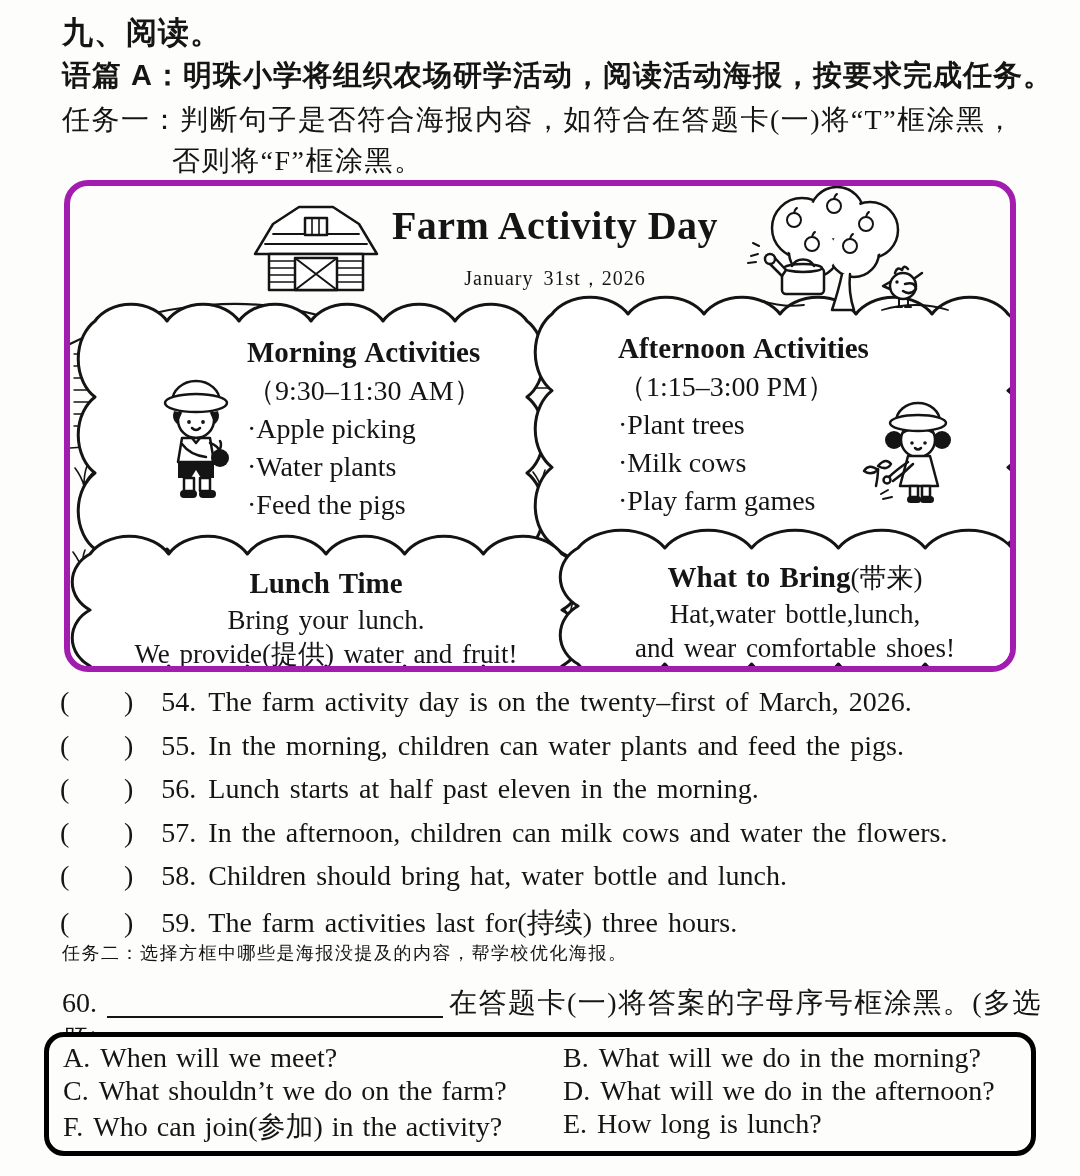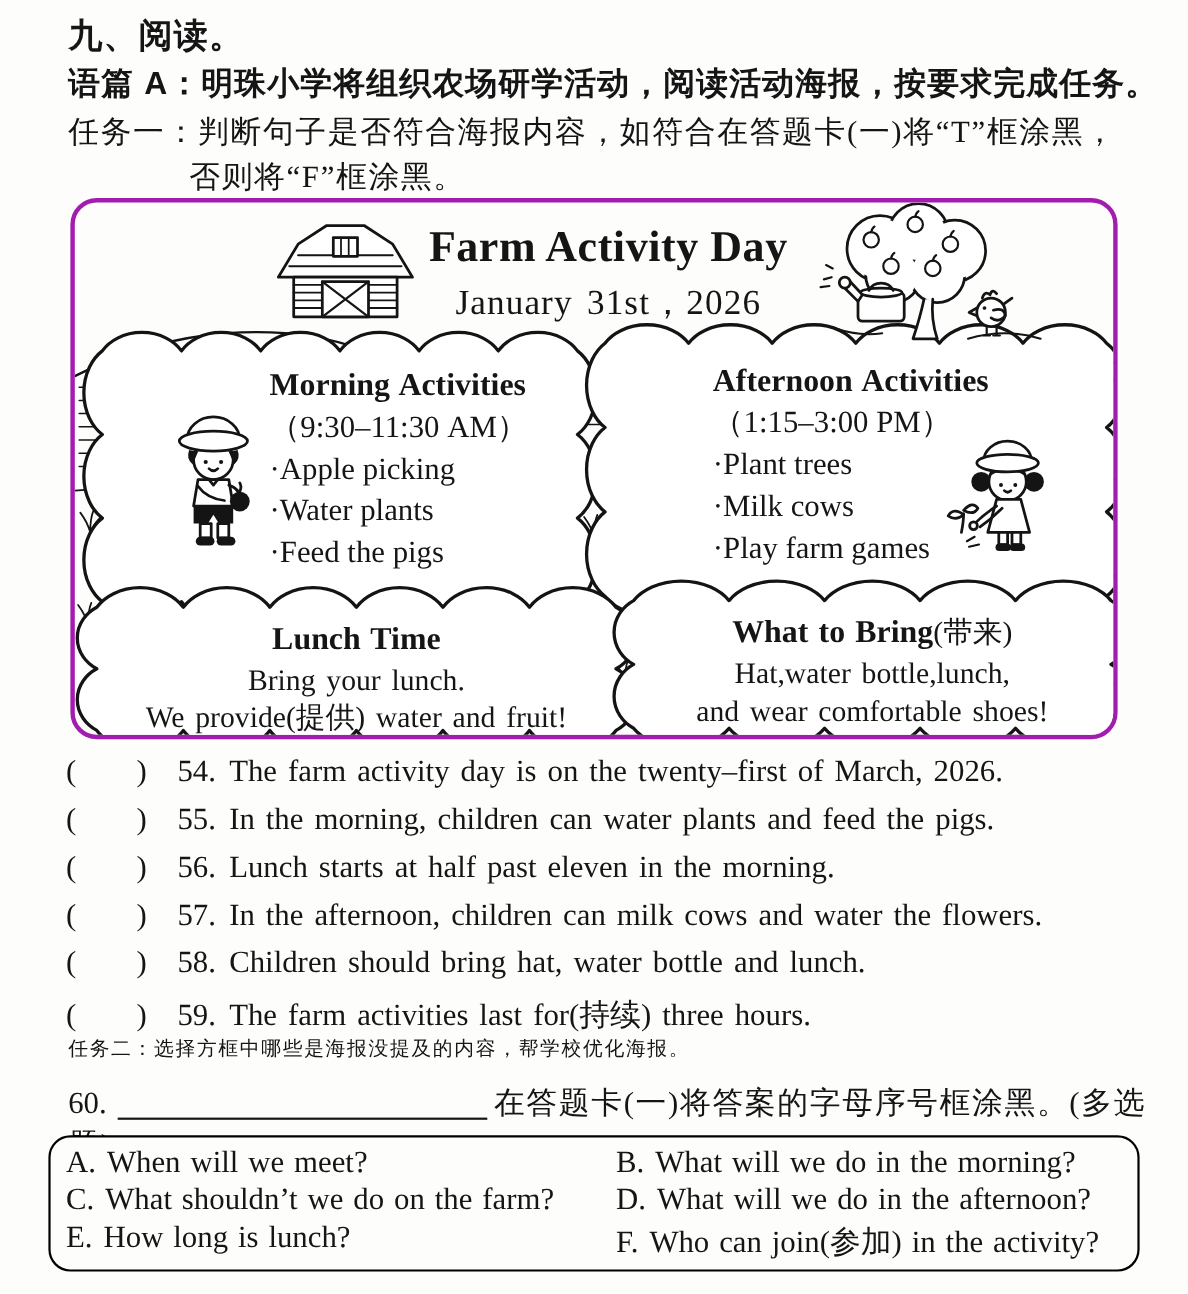--- a/index.html
+++ b/index.html
@@ -13,49 +13,49 @@
   .cn-bold { font-weight:700; font-family:"Liberation Sans","DejaVu Sans",sans-serif; letter-spacing:1px; }
   .cn { letter-spacing:1.5px; }
 
   .section-title { left:62px; top:12px; font-size:31px; }
   .passage-line  { left:62px; top:56px; font-size:29px; }
   .task-line1    { left:62px; top:101px; font-size:28px; }
   .task-line2    { left:172px; top:142px; font-size:28px; }
 
   
   .poster { left:64px; top:180px; width:952px; height:492px;
-            border:4px solid #a21caf; border-radius:24px; background:#fdfdfc; overflow:hidden; }
+            border:6px solid #a21caf; border-radius:24px; background:#fdfdfc; overflow:hidden; }
   .poster svg { position:absolute; left:0; top:0; }
   .poster-title-wrap { left:320px; top:16px; width:330px; text-align:center; z-index:2; }
   .poster-title { font-size:40px; font-weight:700; letter-spacing:0.5px; }
-  .poster-date  { font-size:32px; margin-top:6px; letter-spacing:1px; word-spacing:4px; }
+  .poster-date  { font-size:20px; margin-top:16px; letter-spacing:1px; word-spacing:4px; }
 
   .cloud-block { z-index:2; font-size:28px; line-height:38px; }
   .cloud-title { font-size:29px; font-weight:700; line-height:40px; word-spacing:2px; }
   .morning-block   { left:177px; top:146px; }
-  .afternoon-block { left:580px; top:142px; }
+  .afternoon-block { left:548px; top:142px; }
   .center-block { text-align:center; }
   .lunch-block { left:25px;  top:377px; width:462px; font-size:27px; line-height:34px; }
   .bring-block { left:505px; top:371px; width:440px; font-size:27px; line-height:34px; }
   .cloud-line { word-spacing:3px; }
 
   
   .q-row { left:60px; font-size:28px; white-space:nowrap; }
   .q-paren-open  { display:inline-block; width:64px; }
   .q-num  { margin-right:12px; margin-left:28px; }
   .q-text { word-spacing:3px; }
 
   .task2-line { left:62px; top:941px; font-size:18px; }
   .q60-row { left:62px; top:984px; font-size:28px; }
   .q60-blank { display:inline-block; width:336px; height:30px; border-bottom:2px solid #151515;
                vertical-align:-6px; margin:0 6px 0 10px; }
 
   
   .options-box { left:44px; top:1032px; width:992px; height:124px;
-                 border:2px solid #000000; border-radius:20px; background:#fdfdfc;
+                 border:5px solid #000000; border-radius:20px; background:#fdfdfc;
                  display:grid; grid-template-columns:500px 1fr; align-content:space-evenly;
                  padding:4px 14px; font-size:28px; }
   .option-item { white-space:nowrap; word-spacing:2px; }
   .option-label { margin-right:10px; }
 </style>
 </head>
 <body>
 
 <div class="page">
 
@@ -286,17 +286,17 @@
 
   <div class="abs q60-row">
     <span>60.</span><span class="q60-blank"></span><span class="cn">在答题卡(一)将答案的字母序号框涂黑。(多选题)</span>
   </div>
 
   <div class="abs options-box">
     <div class="option-item"><span class="option-label">A.</span><span>When will we meet?</span></div>
     <div class="option-item"><span class="option-label">B.</span><span>What will we do in the morning?</span></div>
     <div class="option-item"><span class="option-label">C.</span><span>What shouldn’t we do on the farm?</span></div>
     <div class="option-item"><span class="option-label">D.</span><span>What will we do in the afternoon?</span></div>
+    <div class="option-item"><span class="option-label">F.</span><span>Who can join(参加) in the activity?</span></div>
     <div class="option-item"><span class="option-label">E.</span><span>How long is lunch?</span></div>
-    <div class="option-item"><span class="option-label">F.</span><span>Who can join(参加) in the activity?</span></div>
   </div>
 
 </div>
 
 </body></html>

